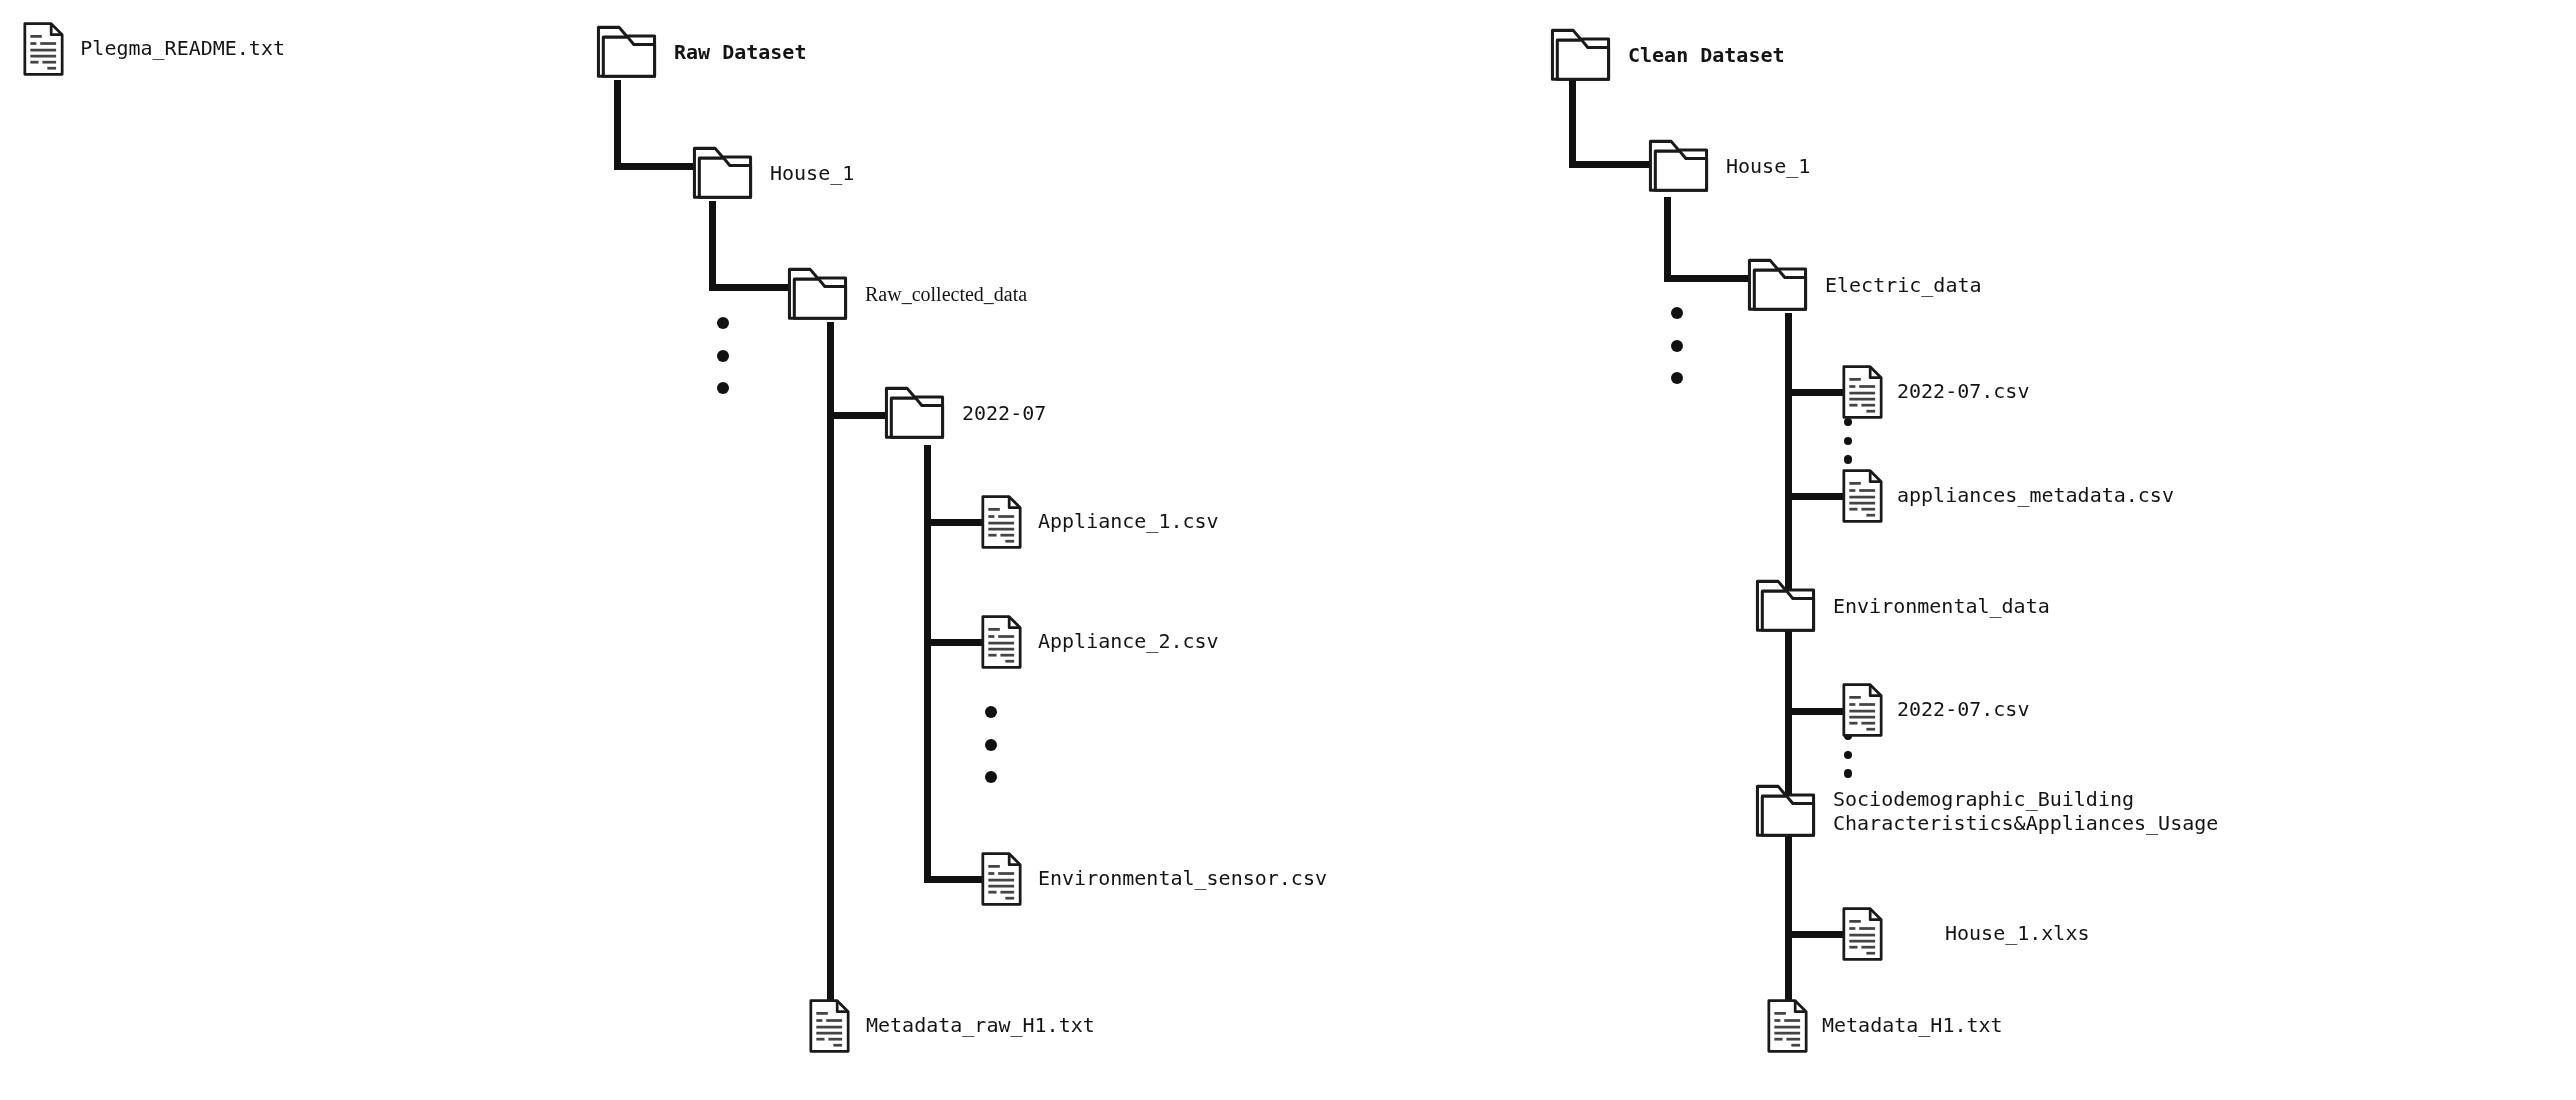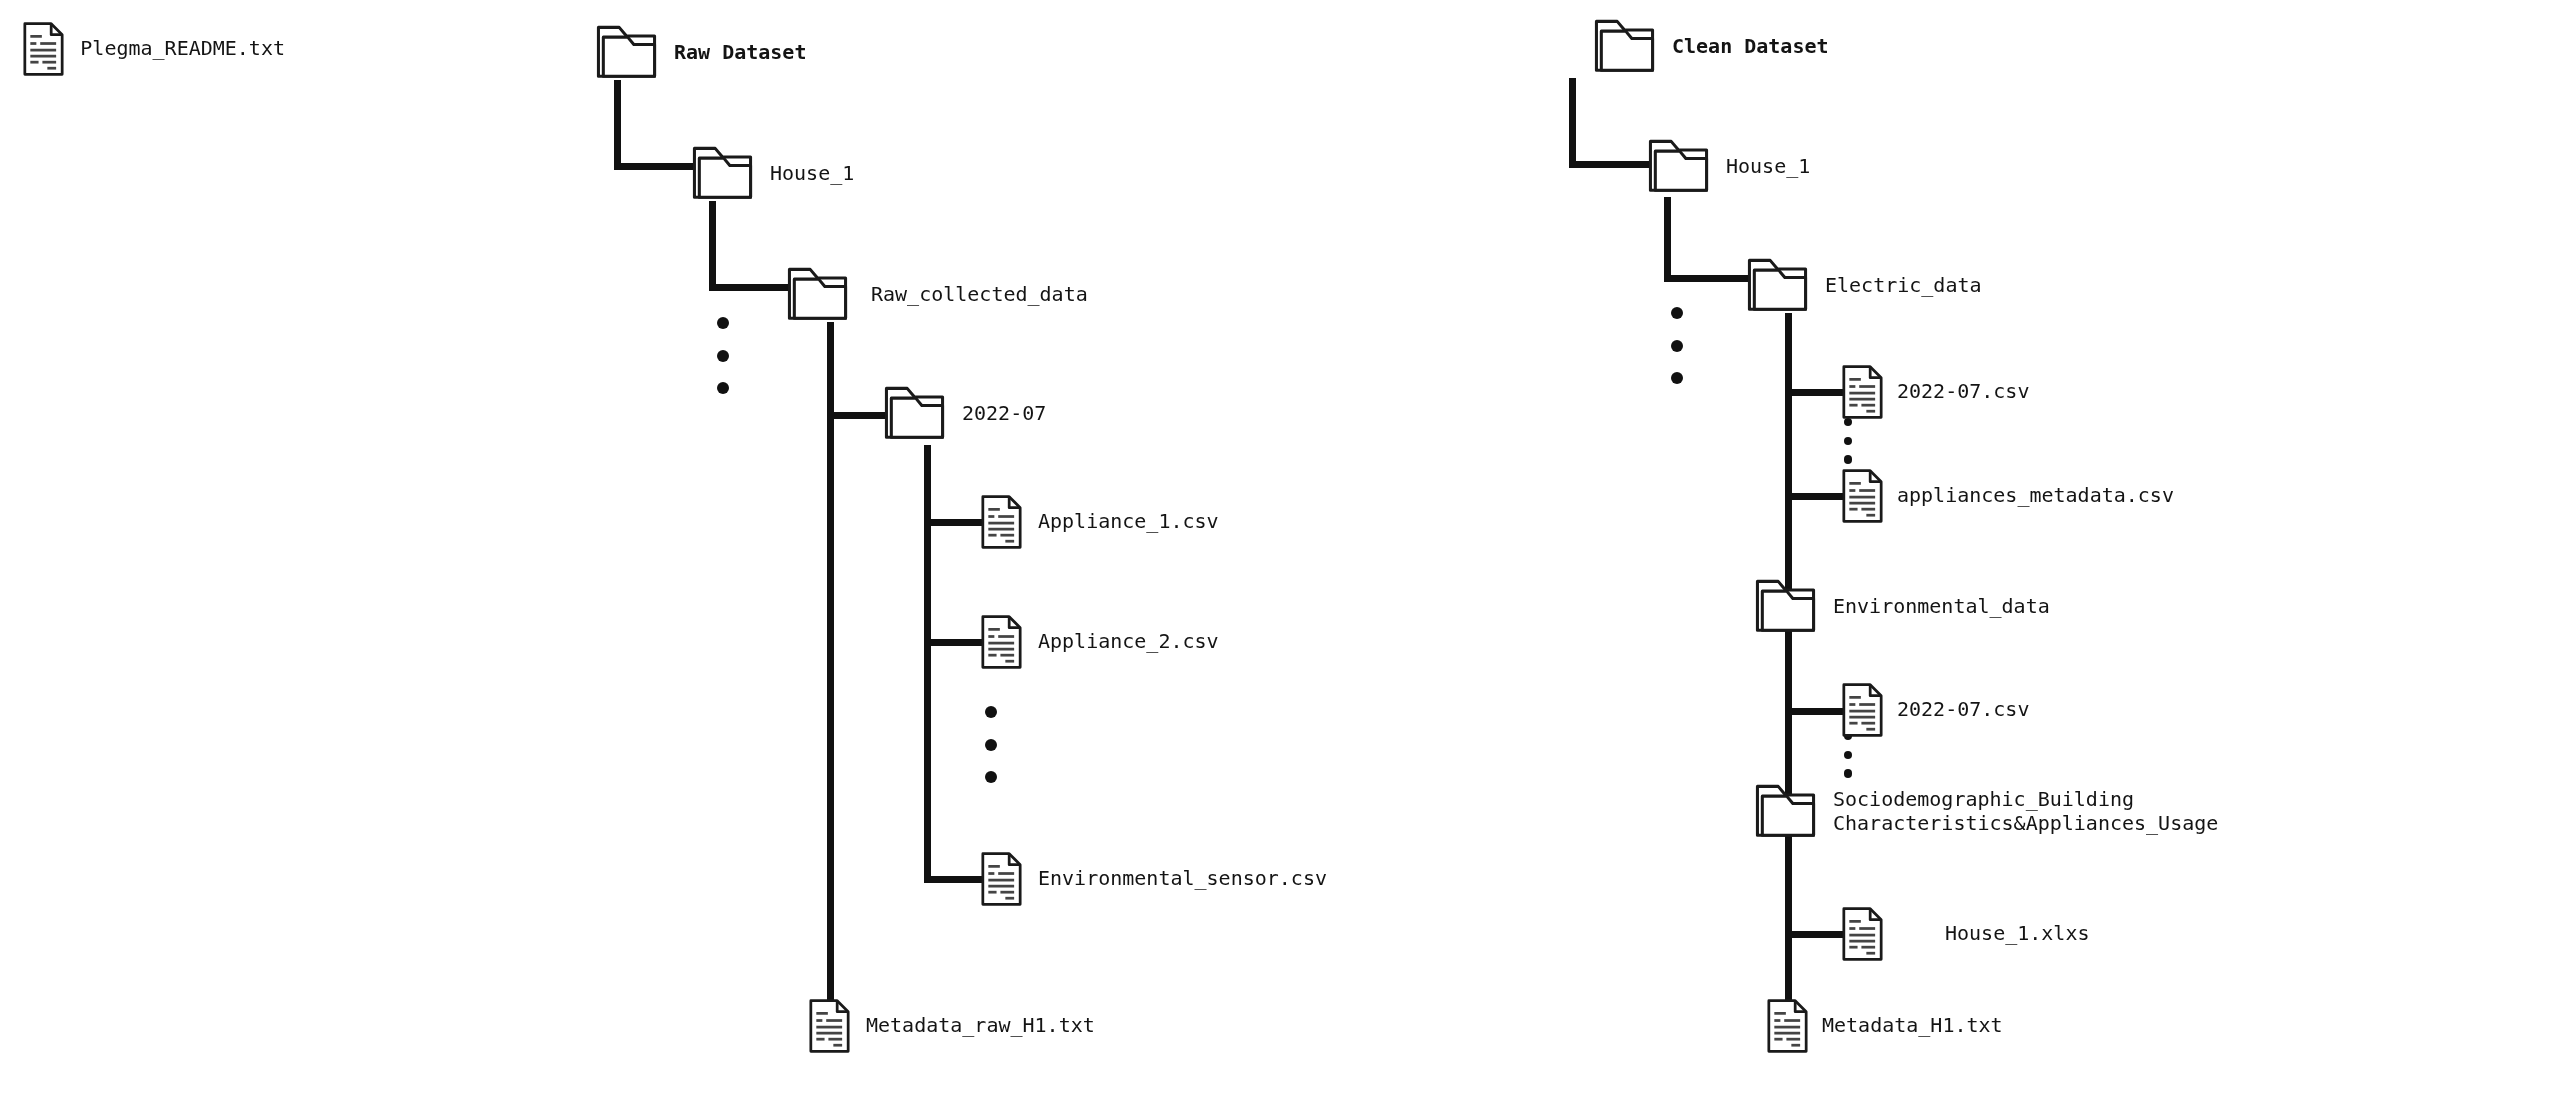--- a/index.html
+++ b/index.html
@@ -122,21 +122,21 @@
     </span>
     <span class="label" style="margin-left:17px;">House_1</span>
   </div>
 
   <div class="node" style="left:787px; top:265px;">
     <span class="icon">
       <svg width="61" height="60" viewBox="0 0 66 64">
           <use href="#sym-folder"></use>
         </svg>
     </span>
-    <span class="label" style="margin-left:23px;">Raw_collected_data</span>
+    <span class="label" style="margin-left:17px;font-family:Liberation Serif, serif;">Raw_collected_data</span>
   </div>
 
   <div class="node" style="left:884px; top:384px;">
     <span class="icon">
       <svg width="61" height="60" viewBox="0 0 66 64">
           <use href="#sym-folder"></use>
         </svg>
     </span>
     <span class="label" style="margin-left:17px;">2022-07</span>
   </div>
@@ -201,21 +201,21 @@
       <i></i>
       <i></i>
   </div>
 
   <div class="dots small" style="left:1844px; top:732px;">
     <i></i>
       <i></i>
       <i></i>
   </div>
 
-  <div class="node" style="left:1550px; top:17px;margin-left:44px;">
+  <div class="node" style="left:1550px; top:26px;">
     <span class="icon">
       <svg width="61" height="60" viewBox="0 0 66 64">
           <use href="#sym-folder"></use>
         </svg>
     </span>
     <span class="label bold" style="margin-left:17px;">Clean Dataset</span>
   </div>
 
   <div class="node" style="left:1648px; top:137px;">
     <span class="icon">

